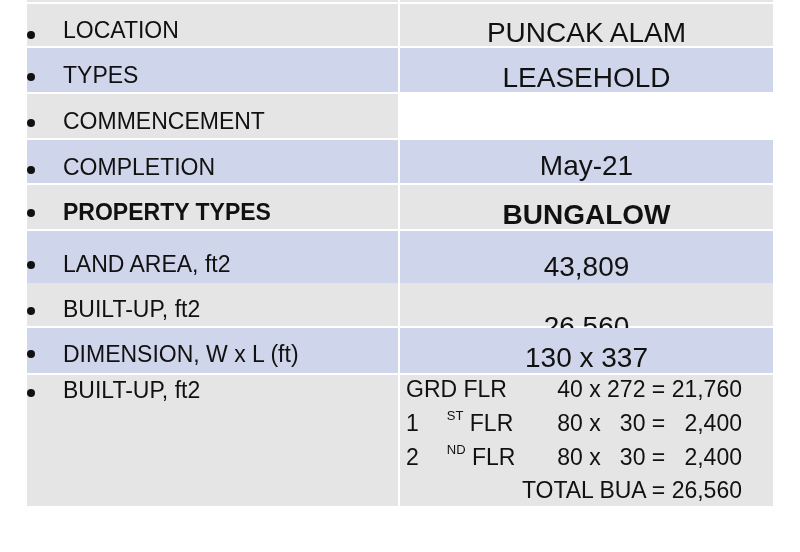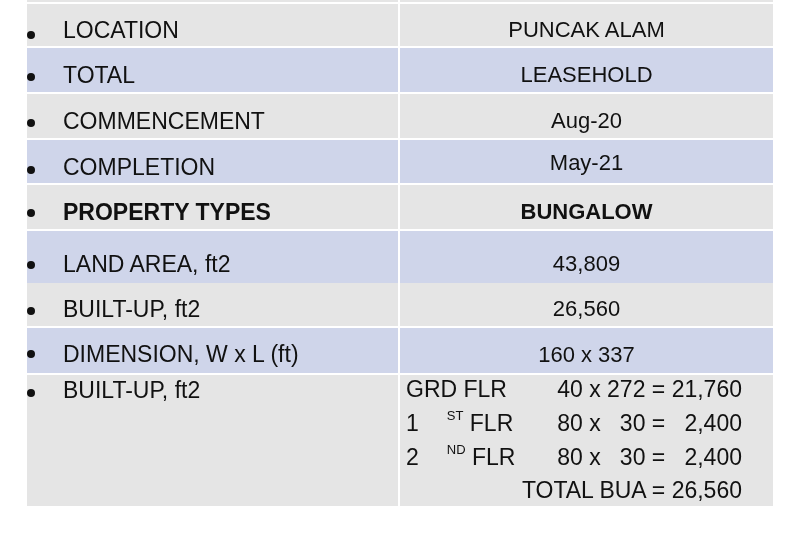--- a/index.html
+++ b/index.html
@@ -7,21 +7,21 @@
          font-family: "Liberation Sans", "DejaVu Sans", sans-serif; color:#111; }
   .table { position:absolute; left:27px; top:0; width:746px; }
   .row { position:absolute; left:0; width:746px; display:flex; }
   .cell { position:relative; height:100%; }
   .c1 { width:371px; }
   .c2 { width:373px; margin-left:2px; }
   .light .cell { background:#e5e5e5; }
   .dark .cell { background:#cfd5ea; }
   .label { position:absolute; left:36px; font-size:23px; white-space:nowrap; }
   .bullet { position:absolute; left:0; width:8px; height:8px; border-radius:50%; background:#111; }
-  .value { position:absolute; left:0; right:0; text-align:center; font-size:22px; white-space:nowrap; }
+  .value { position:absolute; left:0; right:0; text-align:center; font-size:28px; white-space:nowrap; }
   .bua { position:absolute; left:2px; font-size:23px; white-space:nowrap; }
   .bua .nm { position:absolute; left:4px; }
   .bua .eq { position:absolute; right:0; text-align:right; }
   sup { font-size:13px; vertical-align:top; position:relative; top:-2px;margin-left:28px; }
 </style>
 </head>
 <body>
 
 <div class="table">
   <div class="row light" style="top:-44px;height:46px;">
@@ -35,34 +35,31 @@
         <span class="label" style="top:13px;">LOCATION</span>
       </div>
     <div class="cell c2">
         <span class="value" style="top:13px;">PUNCAK ALAM</span>
       </div>
   </div>
 
   <div class="row dark" style="top:48px;height:44px;">
     <div class="cell c1">
         <span class="bullet" style="top:25px;"></span>
-        <span class="label" style="top:14px;">TOTAL</span>
+        <span class="label" style="top:14px;">TYPES</span>
       </div>
     <div class="cell c2">
         <span class="value" style="top:14px;">LEASEHOLD</span>
       </div>
   </div>
 
   <div class="row light" style="top:94px;height:44px;">
     <div class="cell c1">
         <span class="bullet" style="top:25px;"></span>
         <span class="label" style="top:14px;">COMMENCEMENT</span>
-      </div>
-    <div class="cell c2">
-        <span class="value" style="top:14px;">Aug-20</span>
       </div>
   </div>
 
   <div class="row dark" style="top:140px;height:43px;">
     <div class="cell c1">
         <span class="bullet" style="top:26px;"></span>
         <span class="label" style="top:14px;">COMPLETION</span>
       </div>
     <div class="cell c2">
         <span class="value" style="top:10px;">May-21</span>
@@ -88,31 +85,31 @@
         <span class="value" style="top:20px;">43,809</span>
       </div>
   </div>
 
   <div class="row light" style="top:283px;height:43px;">
     <div class="cell c1">
         <span class="bullet" style="top:24px;"></span>
         <span class="label" style="top:13px;">BUILT-UP, ft2</span>
       </div>
     <div class="cell c2">
-        <span class="value" style="top:13px;">26,560</span>
+        <span class="value" style="top:28px;">26,560</span>
       </div>
   </div>
 
   <div class="row dark" style="top:328px;height:45px;">
     <div class="cell c1">
         <span class="bullet" style="top:22px;"></span>
         <span class="label" style="top:13px;">DIMENSION, W x L (ft)</span>
       </div>
     <div class="cell c2">
-        <span class="value" style="top:14px;">160 x 337</span>
+        <span class="value" style="top:14px;">130 x 337</span>
       </div>
   </div>
 
   <div class="row light" style="top:375px;height:131px;">
     <div class="cell c1">
         <span class="bullet" style="top:14px;"></span>
         <span class="label" style="top:2px;">BUILT-UP, ft2</span>
       </div>
     <div class="cell c2">
       <div class="bua" style="top:1px;width:340px;">

